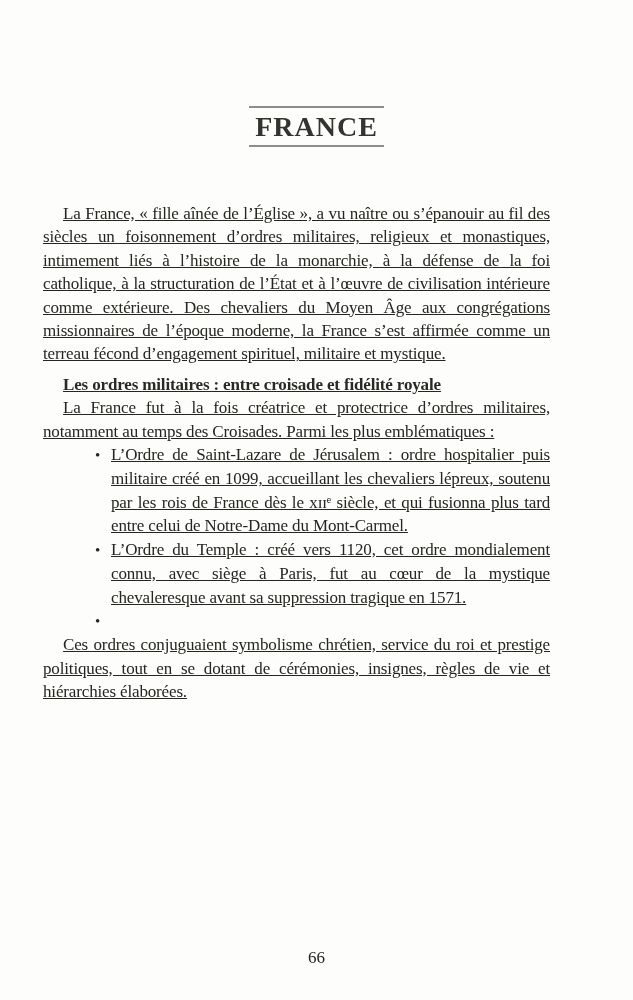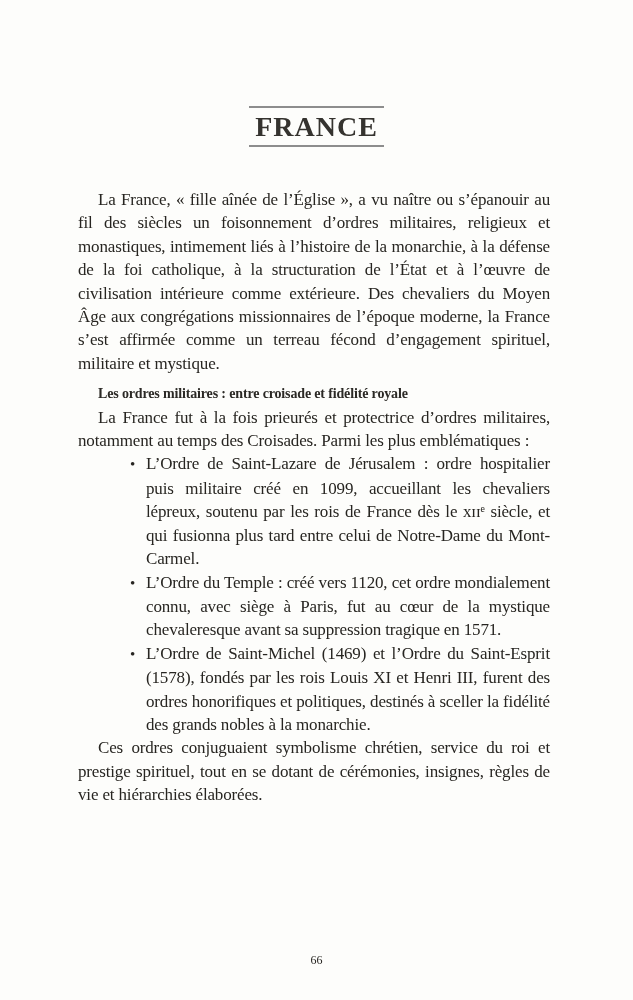--- a/index.html
+++ b/index.html
@@ -9,20 +9,21 @@
   }
   .page {
     position: relative;
     width: 633px;
     height: 1000px;
     margin: 0 auto;
     background: #fdfdfb;
     color: #272521;
     font-family: "Liberation Serif", "DejaVu Serif", serif;
     overflow: hidden;
+    text-decoration: underline;
   }
   .title-section {
     margin-top: 106px;
     text-align: center;
   }
   .title-wrap {
     display: inline-block;
     vertical-align: top;
   }
   .rule {
@@ -32,36 +33,36 @@
   .chapter-title {
     margin: 4px 0 3px 0;
     padding: 0 6px;
     font-size: 28px;
     line-height: 30px;
     font-weight: 700;
     letter-spacing: 1px;
     color: #35332f;
   }
   .content {
-    margin-top: 41px;
-    padding: 0 83px 0 78px;
+    margin-top: 55px;
+    padding: 0 83px 0 43px;
     font-size: 17px;
     line-height: 23.4px;
     letter-spacing: -0.15px;
     text-align: justify;
   }
   .para {
     margin: 0;
   }
   .indent {
     text-indent: 20px;
   }
   .section-heading {
     margin: 7px 0 0 0;
-    font-size: 14px;
+    font-size: 17px;
     line-height: 23.4px;
     font-weight: 700;
     text-indent: 20px;
     text-align: left;
     color: #2b2925;
   }
   .orders-list {
     margin: 0;
     padding: 0;
     list-style: none;
@@ -83,21 +84,21 @@
     font-size: 15px;
   }
   .page-footer {
     position: absolute;
     left: 0;
     right: 0;
     bottom: 32px;
     text-align: center;
   }
   .page-number {
-    font-size: 12px;
+    font-size: 17px;
     color: #272521;
   }
 </style>
 </head>
 <body>
 
 <div class="page">
 
   <header class="title-section">
     <div class="title-wrap">
@@ -105,28 +106,28 @@
       <h1 class="chapter-title">FRANCE</h1>
       <div class="rule"></div>
     </div>
   </header>
 
   <main class="content">
     <p class="para indent">La France, « fille aînée de l’Église », a vu naître ou s’épanouir au fil des siècles un foisonnement d’ordres militaires, religieux et monastiques, intimement liés à l’histoire de la monarchie, à la défense de la foi catholique, à la structuration de l’État et à l’œuvre de civilisation intérieure comme extérieure. Des chevaliers du Moyen Âge aux congrégations missionnaires de l’époque moderne, la France s’est affirmée comme un terreau fécond d’engagement spirituel, militaire et mystique.</p>
 
     <h2 class="section-heading">Les ordres militaires : entre croisade et fidélité royale</h2>
 
-    <p class="para indent">La France fut à la fois prieurés et protectrice d’ordres militaires, notamment au temps des Croisades. Parmi les plus emblématiques :</p>
+    <p class="para indent">La France fut à la fois créatrice et protectrice d’ordres militaires, notamment au temps des Croisades. Parmi les plus emblématiques :</p>
 
     <ul class="orders-list">
       <li class="order-item"><span class="bullet"></span><span class="li-text">L’Ordre de Saint-Lazare de Jérusalem : ordre hospitalier puis militaire créé en 1099, accueillant les chevaliers lépreux, soutenu par les rois de France dès le xɪɪᵉ siècle, et qui fusionna plus tard entre celui de Notre-Dame du Mont-Carmel.</span></li>
       <li class="order-item"><span class="bullet"></span><span class="li-text">L’Ordre du Temple : créé vers 1120, cet ordre mondialement connu, avec siège à Paris, fut au cœur de la mystique chevaleresque avant sa suppression tragique en 1571.</span></li>
-      <li class="order-item"><span class="bullet"></span><span class="li-text">L’Ordre de Saint-Michel (1469) et l’Ordre du Saint-Esprit (1578), fondés par les rois Louis XI et Henri III, furent des ordres honorifiques et politiques, destinés à sceller la fidélité des grands nobles à la monarchie.</span></li>
+      <li class="order-item"><span class="bullet"></span></li>
     </ul>
 
-    <p class="para indent">Ces ordres conjuguaient symbolisme chrétien, service du roi et prestige spirituel, tout en se dotant de cérémonies, insignes, règles de vie et hiérarchies élaborées.</p>
+    <p class="para indent">Ces ordres conjuguaient symbolisme chrétien, service du roi et prestige politiques, tout en se dotant de cérémonies, insignes, règles de vie et hiérarchies élaborées.</p>
   </main>
 
   <footer class="page-footer">
     <span class="page-number">66</span>
   </footer>
 
 </div>
 
 </body></html>

